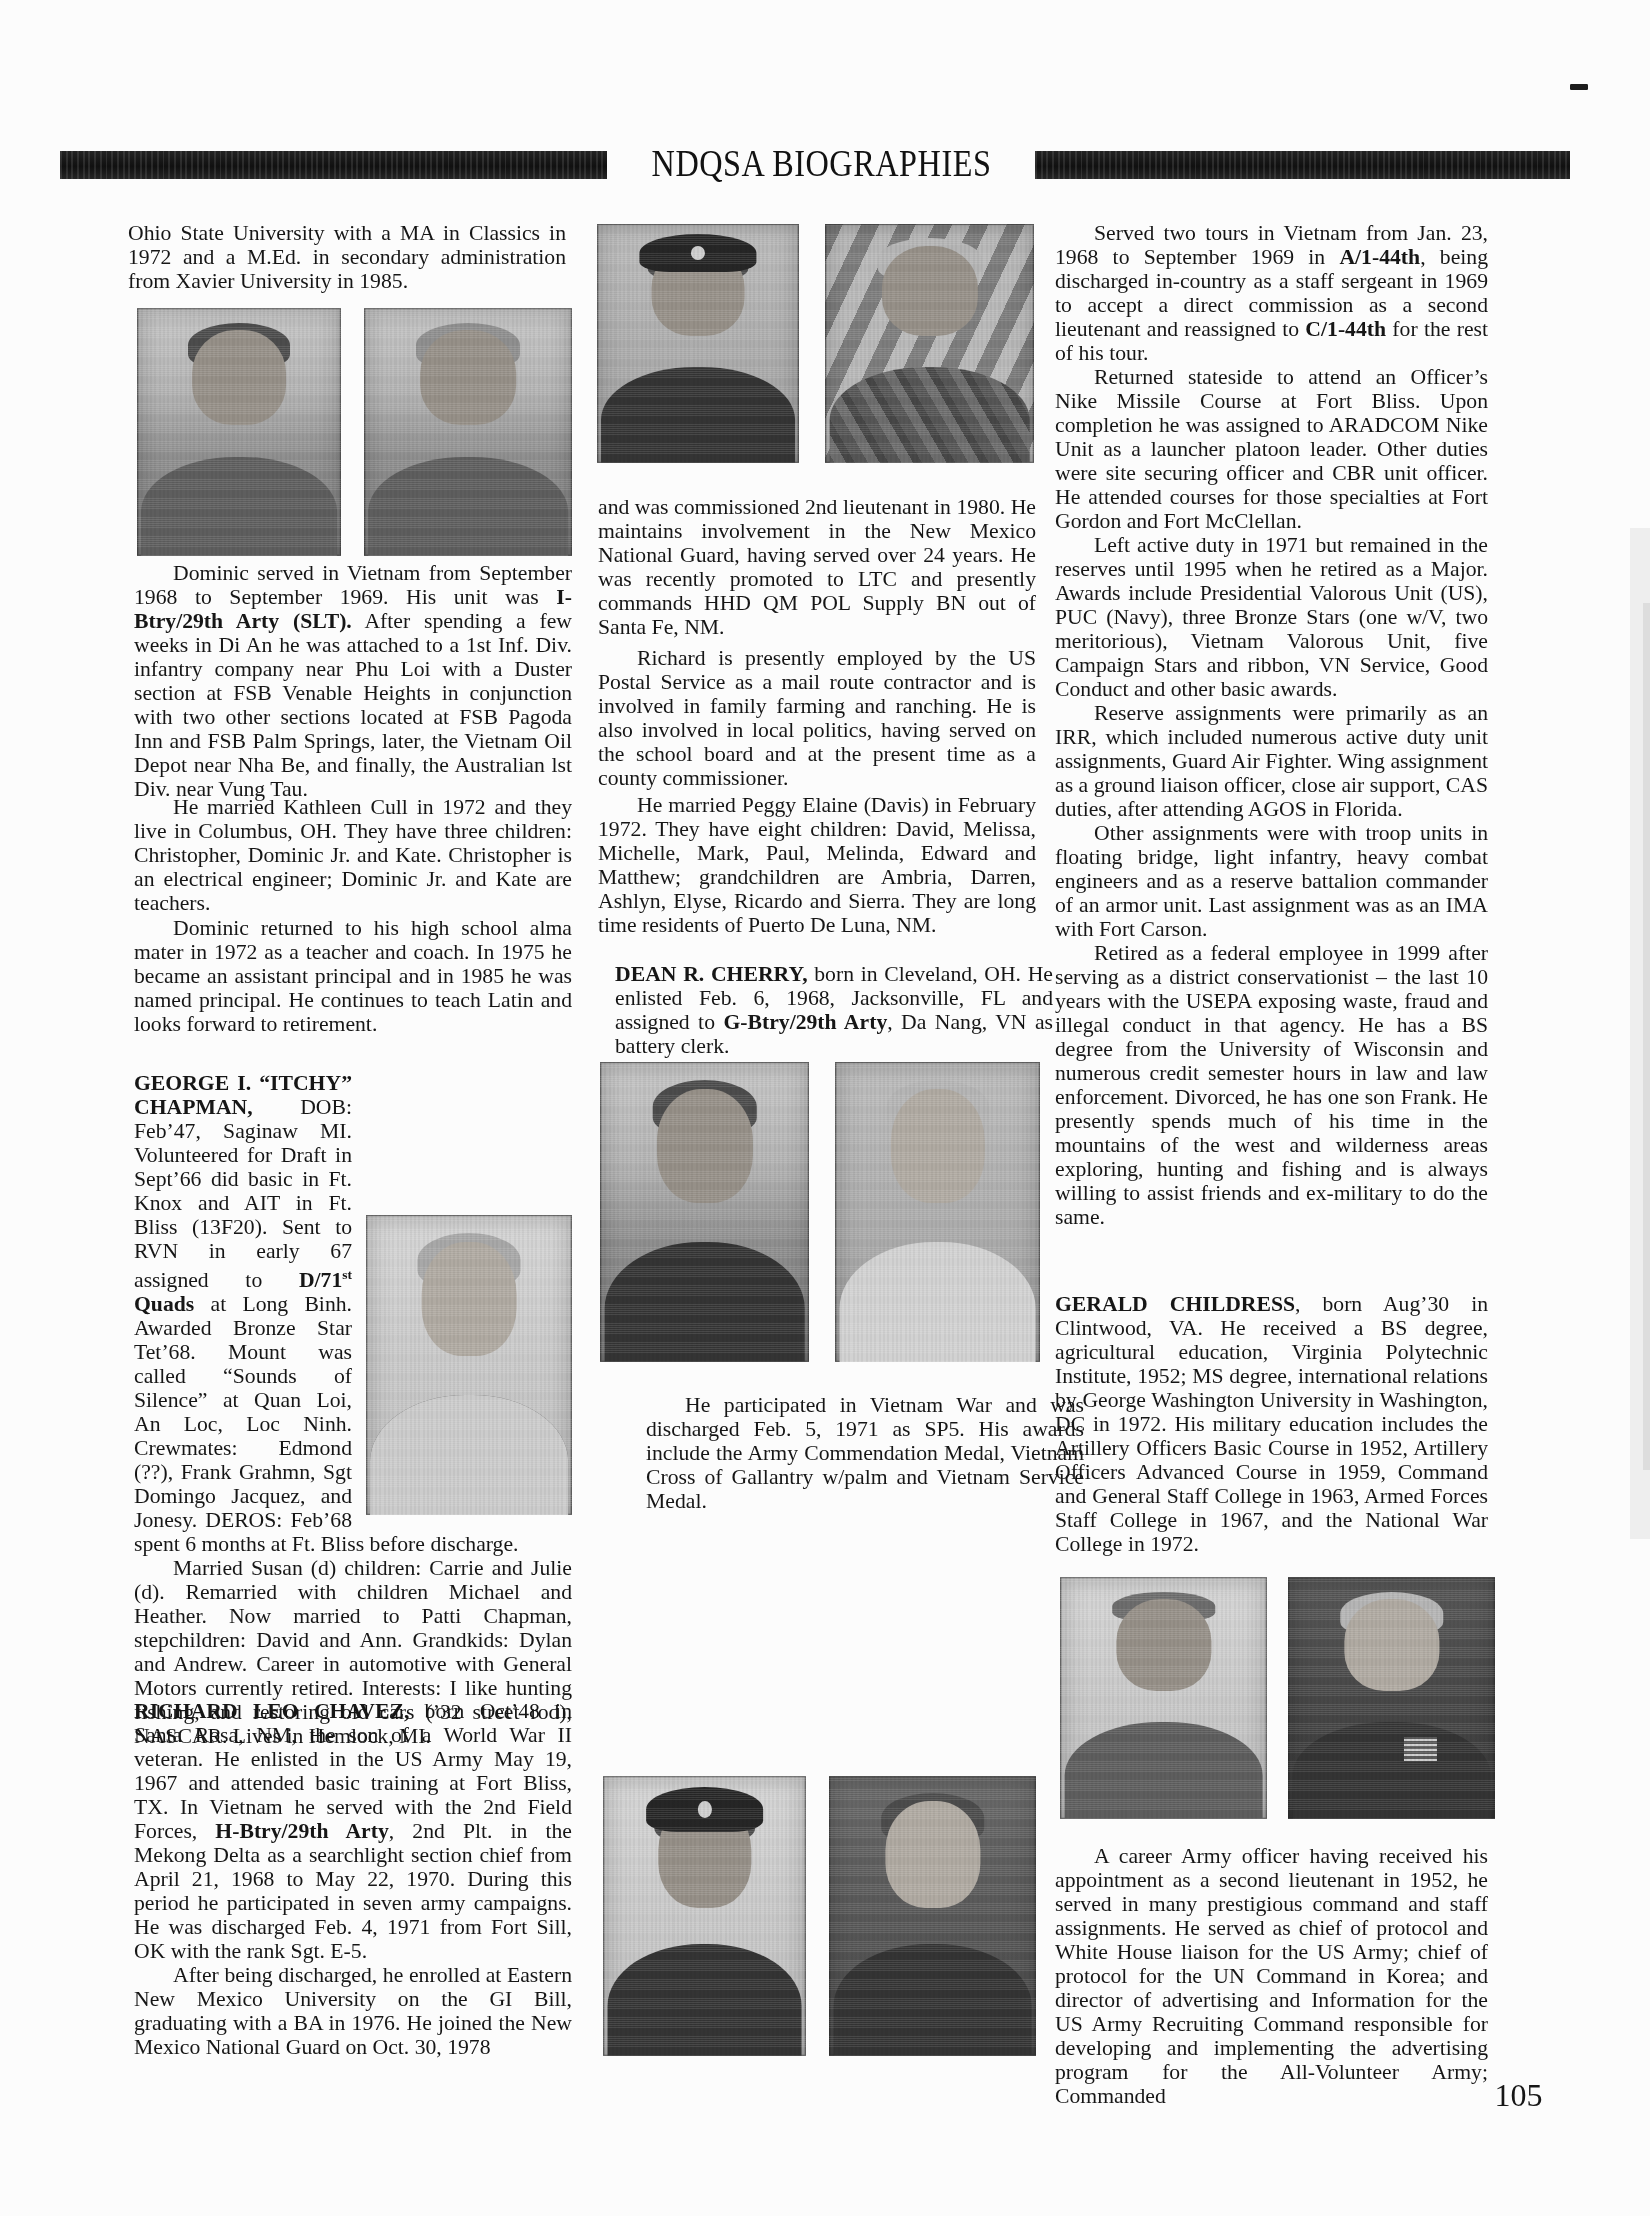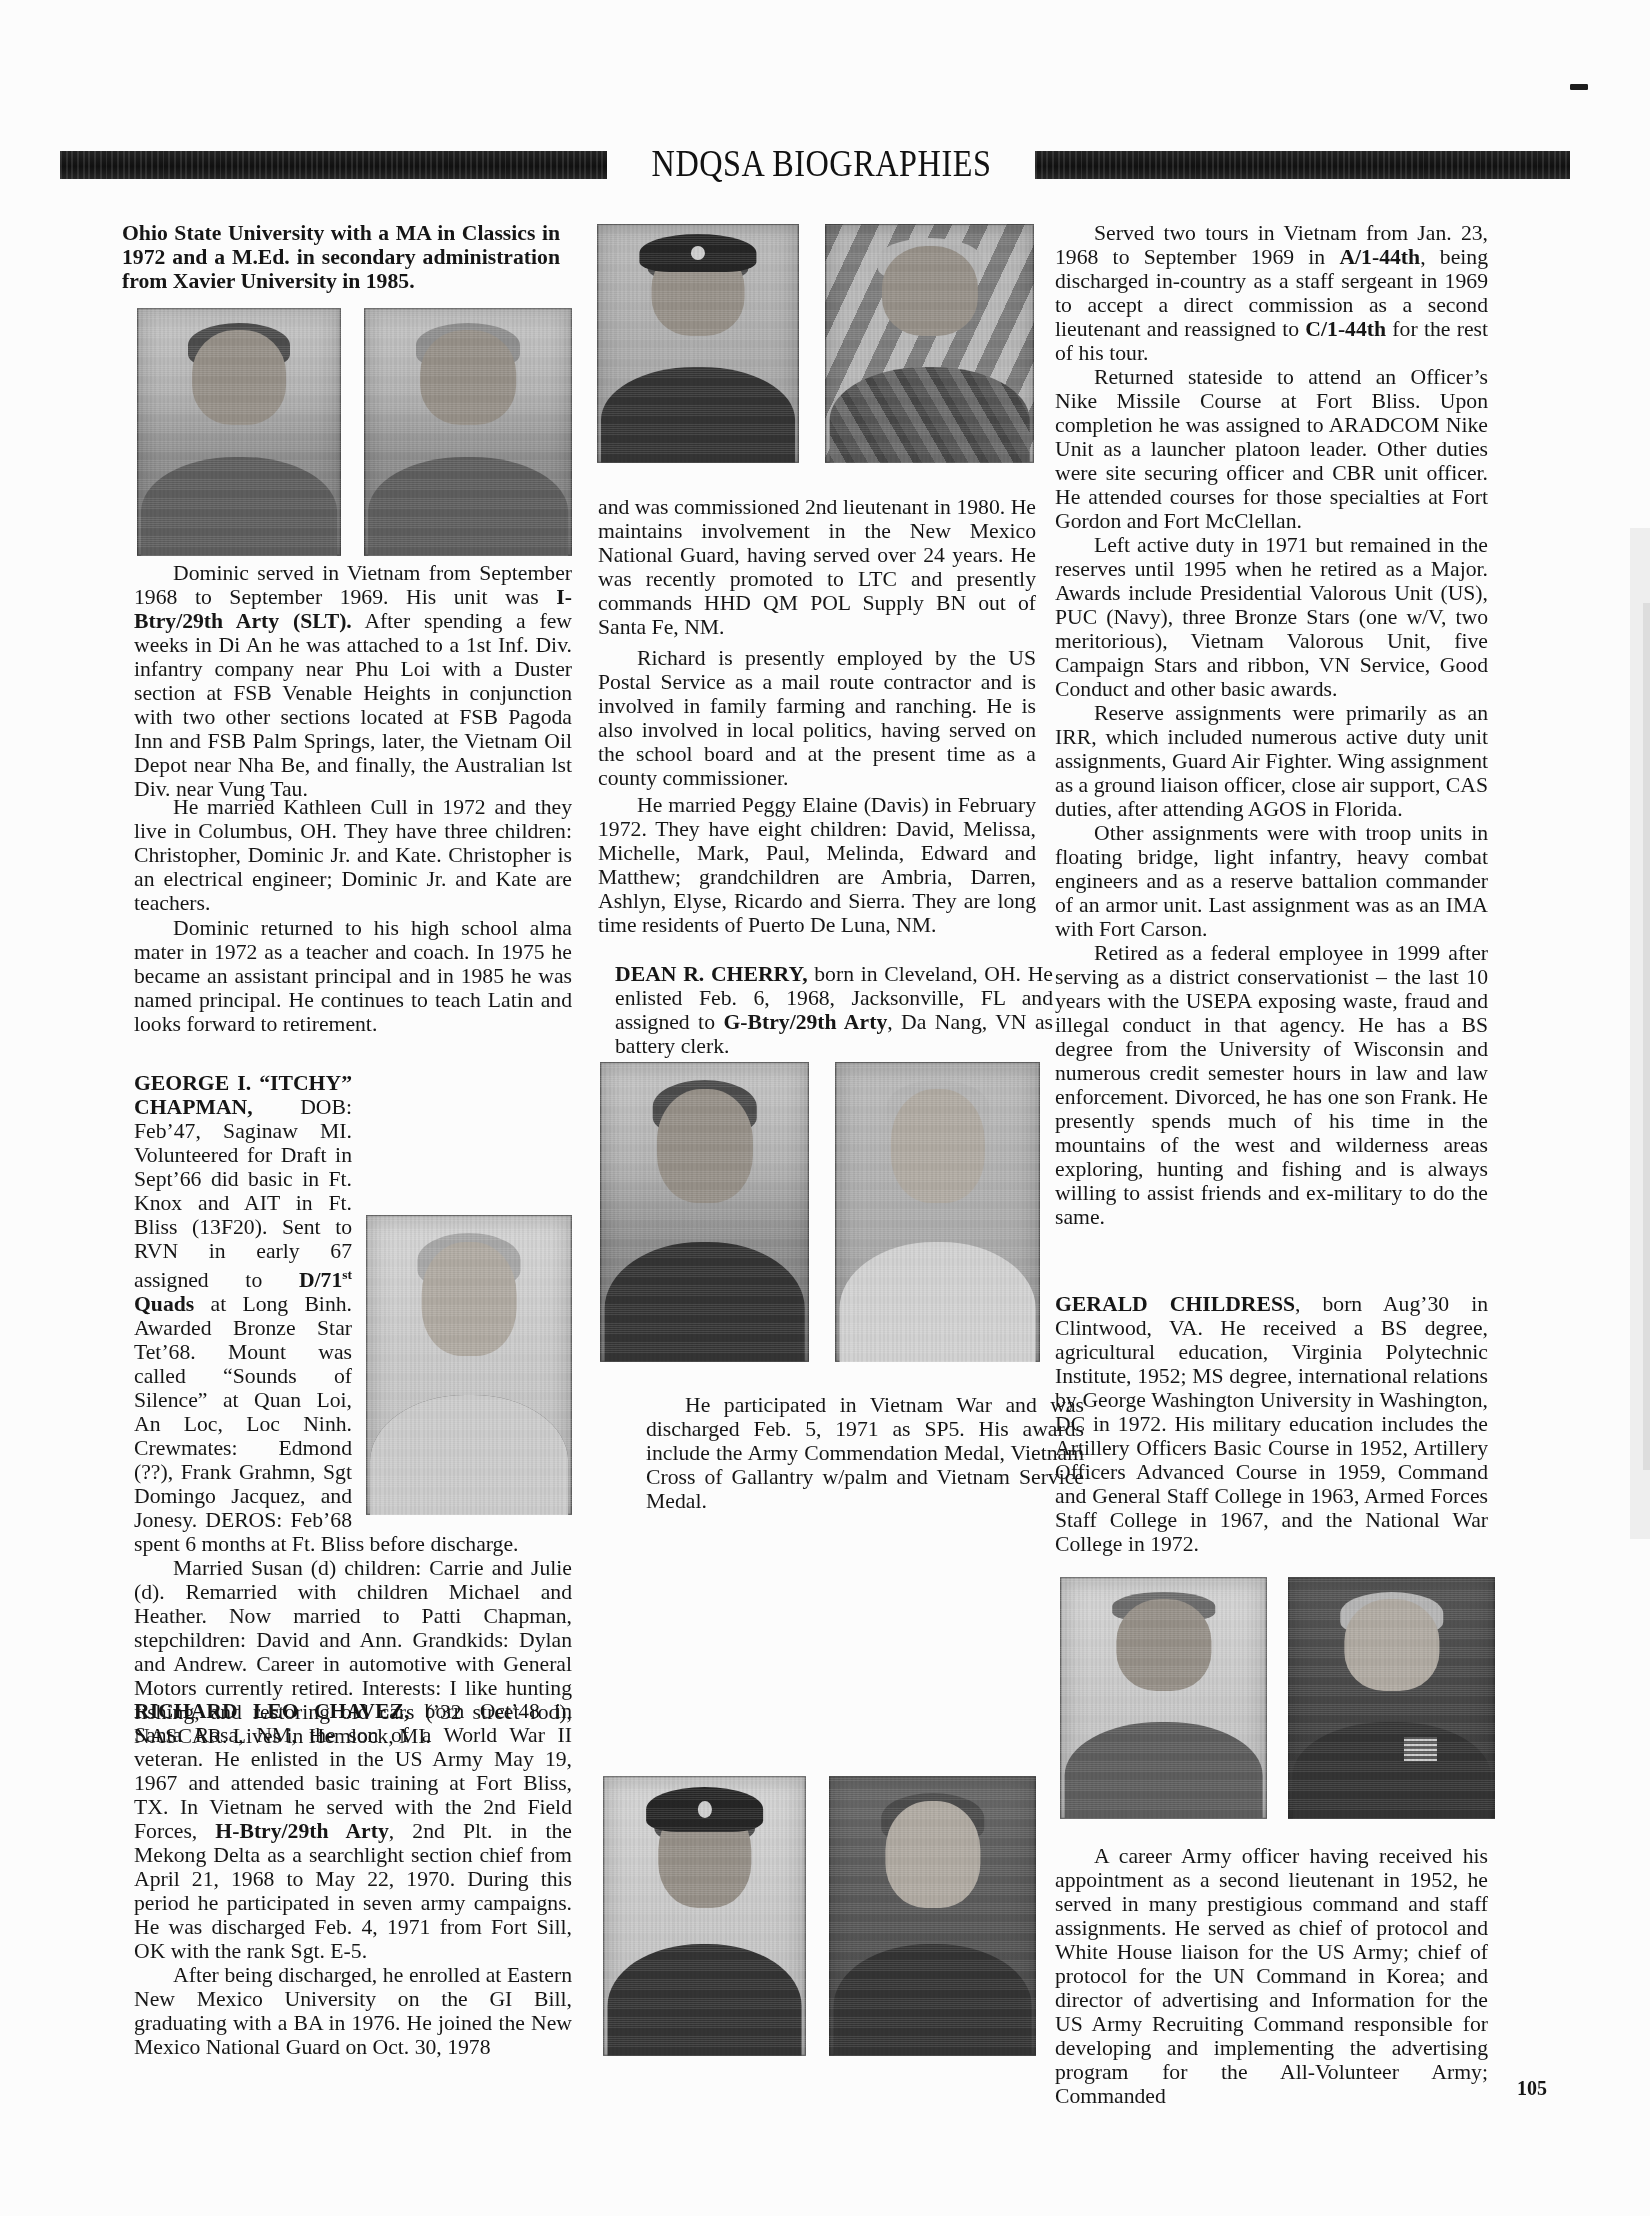--- a/index.html
+++ b/index.html
@@ -17,21 +17,21 @@
   .dashmark{position:absolute;left:1570px;top:84px;width:18px;height:5.7px;background:#1c1c1c;border-radius:1.3px;}
   
   .scanband{position:absolute;left:1630px;top:528px;width:21.4px;height:1011px;background:rgba(0,0,0,.055);}
   .scanband2{position:absolute;left:1643px;top:603px;width:7.5px;height:867px;background:rgba(0,0,0,.07);}
   
   .col p{margin:0;font-size:21.7px;line-height:24px;text-align:justify;}
   .col p.ind{text-indent:39px;}
   .col{position:absolute;}
   b{font-weight:bold;}
   sup{font-size:.62em;}
-  .pagenum{position:absolute;left:1490px;top:2077px;width:57px;font-size:20px;text-align:right;font-weight:bold;}
+  .pagenum{position:absolute;left:1490px;top:2077px;width:57px;font-size:32px;text-align:center;}
   
   .photo{position:absolute;overflow:hidden;
          box-shadow:inset 0 0 0 1.3px rgba(40,40,40,.55), inset 0 0 24px rgba(0,0,0,.25);}
   .photo i{position:absolute;display:block;}
   .photo .head{left:50%;top:9%;width:46%;height:38%;transform:translateX(-50%);
                border-radius:46% 46% 42% 42%;background:#969088;}
   .photo .hair{left:50%;top:6%;width:50%;height:18%;transform:translateX(-50%);
                border-radius:50% 50% 30% 30%;background:#4c4c4c;}
   .photo .torso{left:50%;bottom:-6%;width:96%;height:46%;transform:translateX(-50%);
                 border-radius:48% 48% 0 0;background:#585858;}
@@ -68,21 +68,21 @@
 
 <div class="page">
 
   <div class="hbar left"></div>
   <div class="htitle">NDQSA BIOGRAPHIES</div>
   <div class="hbar right"></div>
   <div class="dashmark"></div>
   <div class="scanband"></div>
   <div class="scanband2"></div>
 
-  <div class="col" style="left:122px;top:221px;width:438px;font-weight:bold;">
+  <div class="col" style="left:128px;top:221px;width:438px;">
     <p><span>Ohio State University with a MA in Classics in 1972 and a M.Ed. in secondary administration from Xavier University in 1985.</span></p>
   </div>
 
   <div class="photo bg-sky uni-fatigue nocap" style="left:137px;top:308px;width:204px;height:248px;">
     <i class="hair"></i>
       <i class="head"></i>
       <i class="torso"></i>
       <i class="ht"></i>
   </div>
   <div class="photo bg-sky uni-fatigue nocap hair-light" style="left:364px;top:308px;width:208px;height:248px;">

